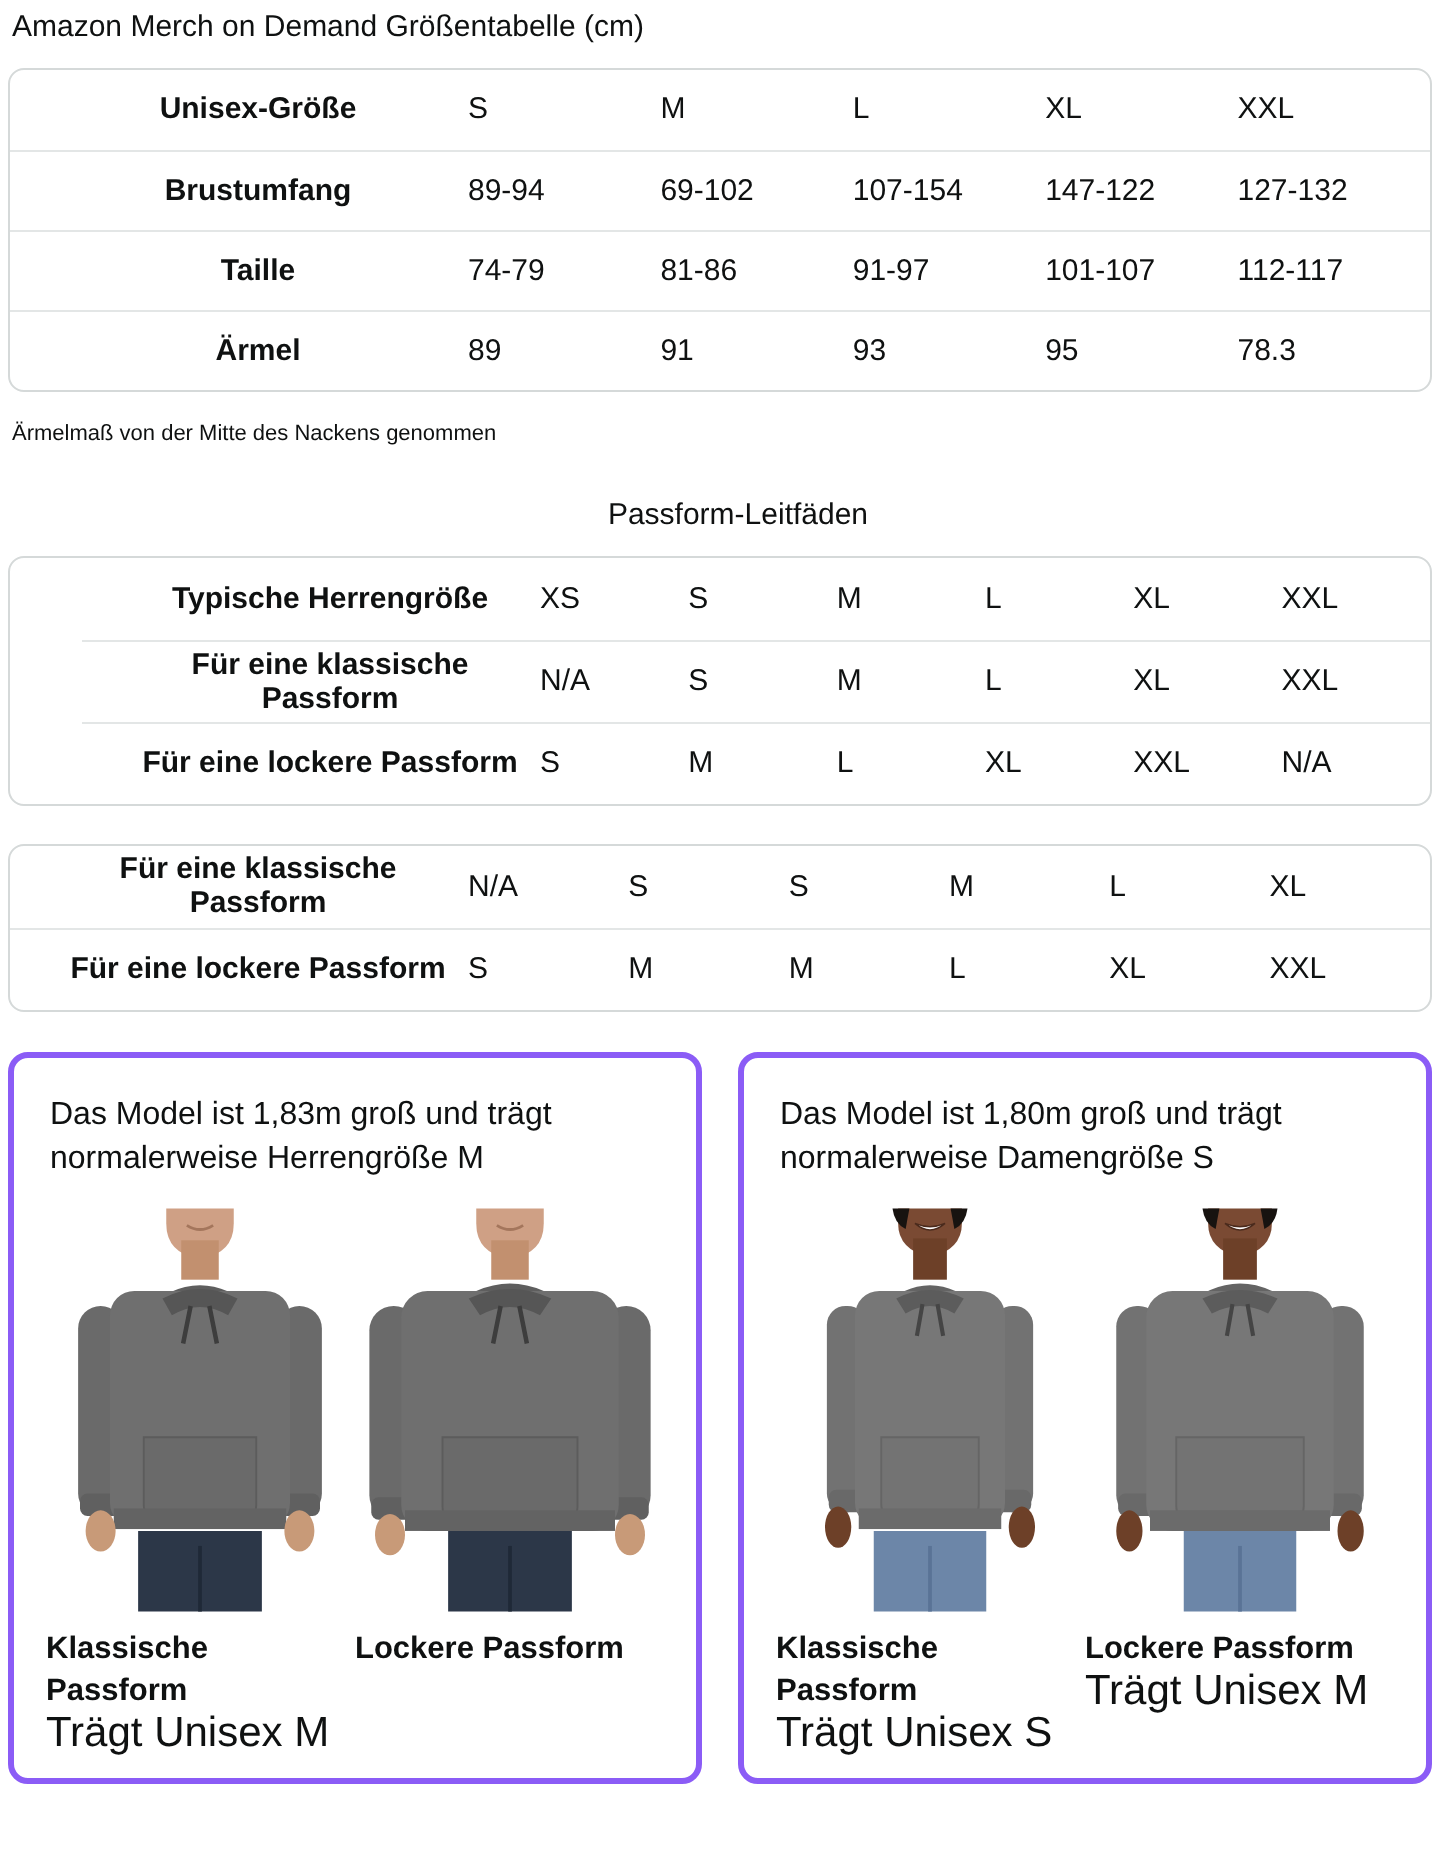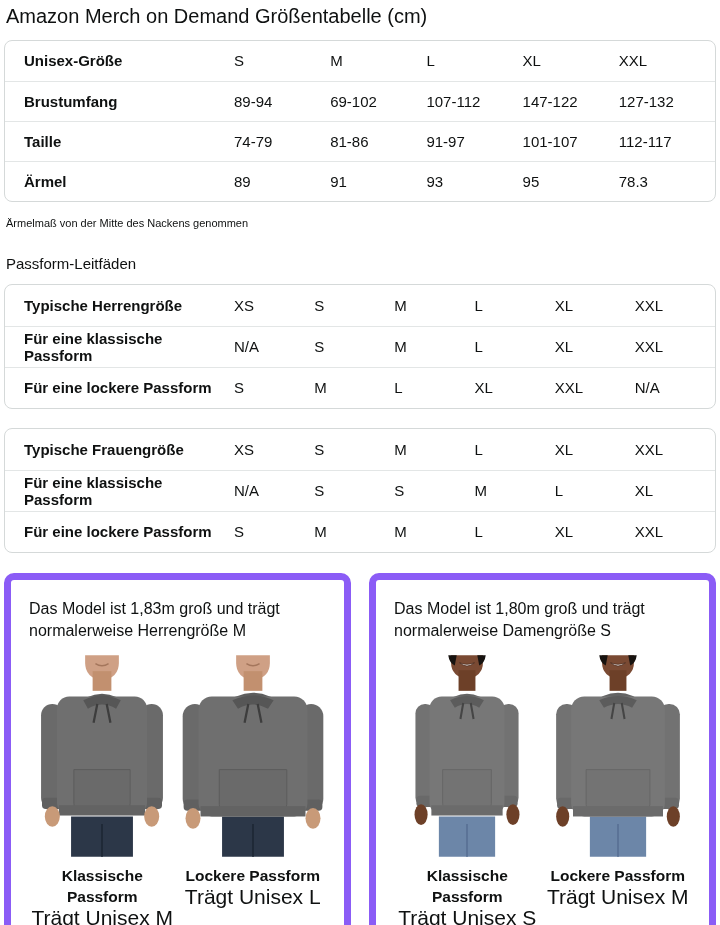--- a/index.html
+++ b/index.html
@@ -4,44 +4,44 @@
 <style>
   * { box-sizing: border-box; margin: 0; padding: 0; }
   html, body { background: #fff; }
   body {
     width: 720px; height: 925px; overflow: hidden;
     font-family: "Liberation Sans", "DejaVu Sans", sans-serif;
     color: #0f1111;
   }
   .page { padding: 2px 4px 0 4px; }
 
-  .page-title { font-size: 20px; font-weight: 400; margin: 3px 0 12px 2px; }
+  .page-title { font-size: 15px; font-weight: 400; margin: 3px 0 12px 2px; }
 
   .tbl-card {
     border: 1px solid #d5d9d9; border-radius: 8px;
     background: #fff; overflow: hidden;
   }
   table { width: 100%; border-collapse: collapse; table-layout: fixed; font-size: 15px; }
   td { height: 40px; border-top: 1px solid #e3e6e6; vertical-align: middle; text-align: left; }
   tr:first-child td { border-top: none; }
-  td.lbl { font-weight: 700; padding-left: 19px; }
+  td.lbl { font-weight: 700; padding-left: 19px; text-align: center; }
   .fit-tbl td { height: 41px; }
 
   .note { font-size: 11px; margin: 15px 0 0 2px; }
-  .section-heading { font-size: 15px; font-weight: 400; margin: 26px 0 12px 2px; }
-  .tbl-gap { margin-bottom: 19px; }
+  .section-heading { font-size: 15px; font-weight: 400; margin: 26px 0 12px 18px; text-align: center; }
+  .tbl-gap { margin-bottom: 19px; padding-left: 36px; }
 
   .cards { display: flex; gap: 18px; margin-top: 20px; }
   .model-card {
-    flex: 1; border: 7px solid #8b5cf6; border-radius: 10px;
+    flex: 1; border: 3px solid #8b5cf6; border-radius: 10px;
     padding: 14px 16px 12px 16px; background: #fff;
   }
   .card-title { font-size: 16px; line-height: 22px; margin: 4px 0 8px 2px; }
   .figures { display: flex; }
-  .figure { flex: 1; text-align: center; }
+  .figure { flex: 1; }
   .figure svg { display: block; margin: 0 auto; width: 150px; height: 212px; }
   .cap-bold { font-size: 15.5px; font-weight: 700; line-height: 21px; margin-top: 3px; }
   .cap-sub  { font-size: 21px; line-height: 21px; }
 </style>
 </head>
 <body>
 
 <div class="page">
 
   <div class="page-title">Amazon Merch on Demand Größentabelle (cm)</div>
@@ -62,21 +62,21 @@
         <td>S</td>
         <td>M</td>
         <td>L</td>
         <td>XL</td>
         <td>XXL</td>
       </tr>
       <tr>
         <td class="lbl">Brustumfang</td>
         <td>89-94</td>
         <td>69-102</td>
-        <td>107-112</td>
+        <td>107-154</td>
         <td>147-122</td>
         <td>127-132</td>
       </tr>
       <tr>
         <td class="lbl">Taille</td>
         <td>74-79</td>
         <td>81-86</td>
         <td>91-97</td>
         <td>101-107</td>
         <td>112-117</td>
@@ -145,29 +145,20 @@
       <colgroup>
           <col style="width:229px">
           <col>
           <col>
           <col>
           <col>
           <col>
           <col>
         </colgroup>
       <tbody>
-          <tr>
-        <td class="lbl">Typische Frauengröße</td>
-        <td>XS</td>
-        <td>S</td>
-        <td>M</td>
-        <td>L</td>
-        <td>XL</td>
-        <td>XXL</td>
-      </tr>
       <tr>
         <td class="lbl">Für eine klassische Passform</td>
         <td>N/A</td>
         <td>S</td>
         <td>S</td>
         <td>M</td>
         <td>L</td>
         <td>XL</td>
       </tr>
       <tr>
@@ -229,21 +220,20 @@
             <path d="M44,56 Q80,24 116,56 L106,66 Q80,40 54,66 Z" fill="#5e5e5e"></path>
             <rect x="22" y="44" width="116" height="128" rx="14" fill="#6f6f6f"></rect>
             <path d="M58,48 Q80,38 102,48 L96,57 Q80,48 64,57 Z" fill="#565656"></path>
             <path d="M75,52 L71,72 M85,52 L89,72" stroke="#3d3d3d" stroke-width="2.4" fill="none"></path>
             <path d="M44,122 L116,122 L116,159 Q116,166 109,166 L51,166 Q44,166 44,159 Z" fill="#6a6a6a" stroke="#5c5c5c" stroke-width="1"></path>
             <rect x="24" y="161" width="112" height="11" fill="#636363"></rect>
             <ellipse cx="16" cy="174" rx="8" ry="11" fill="#c89a78"></ellipse>
             <ellipse cx="144" cy="174" rx="8" ry="11" fill="#c89a78"></ellipse>
           </svg>
           <div class="cap-bold">Lockere Passform</div>
-          <div class="cap-sub">Trägt Unisex L</div>
         </div>
 
       </div>
     </div>
 
     <div class="model-card">
       <div class="card-title">Das Model ist 1,80m groß und trägt normalerweise Damengröße S</div>
       <div class="figures">
 
         <div class="figure">

